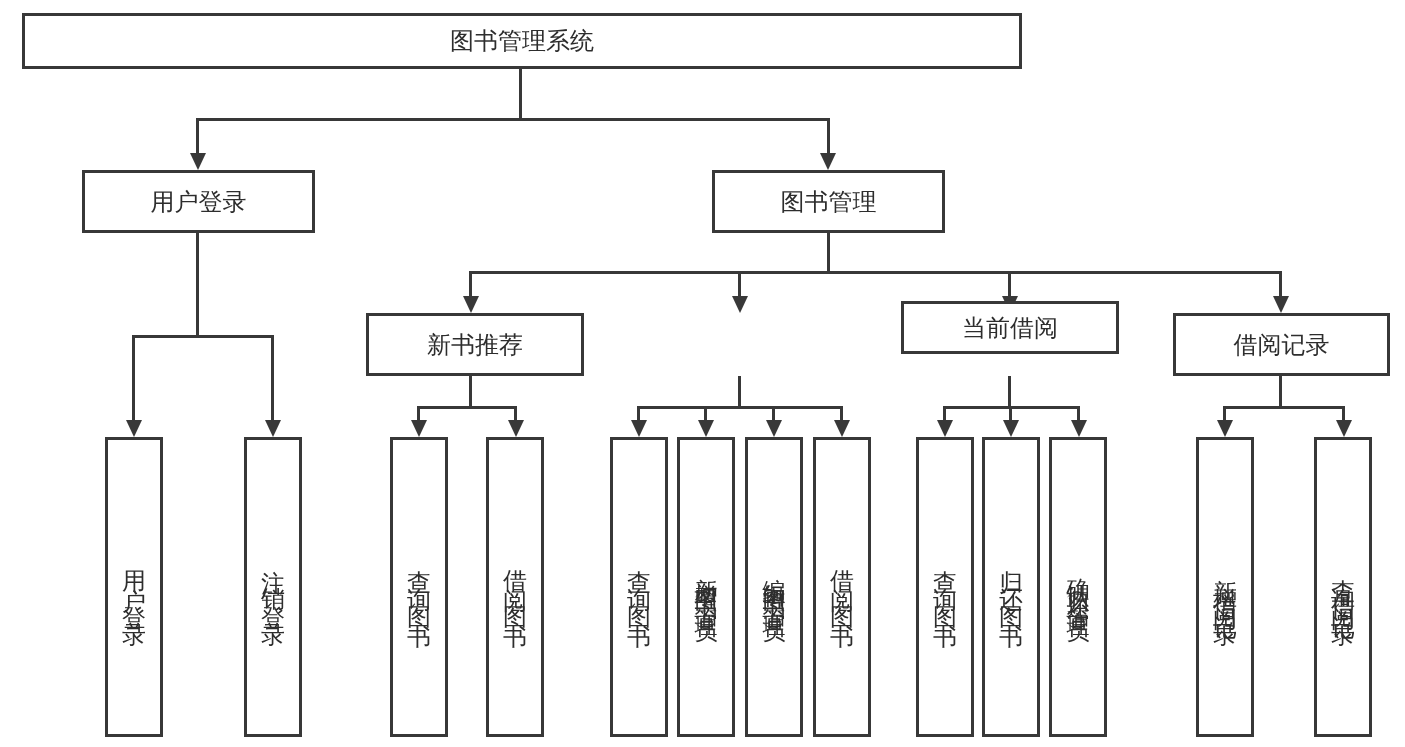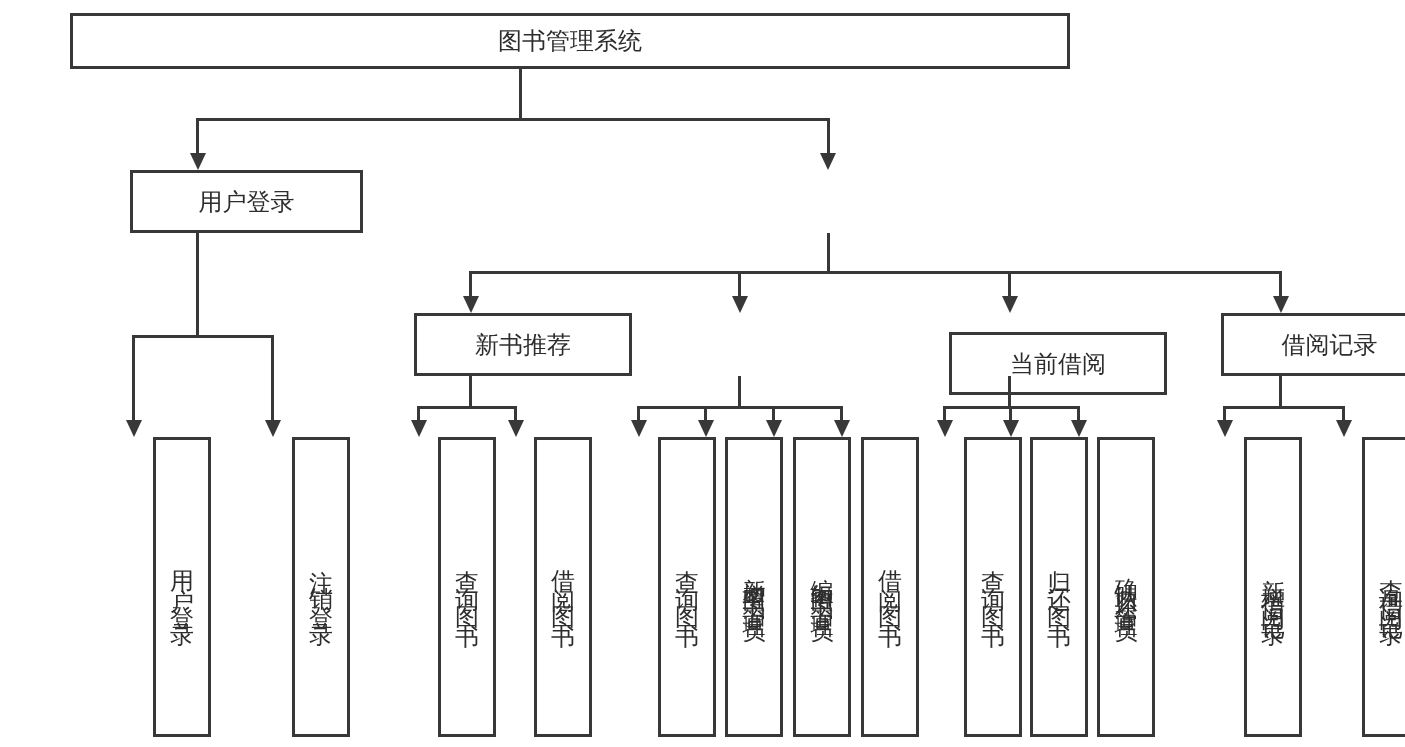--- a/index.html
+++ b/index.html
@@ -2,21 +2,21 @@
 <html><head>
 <meta charset="utf-8">
 <style>
   html,body{margin:0;padding:0;background:#fff;}
   .canvas{
     position:relative;width:1405px;height:747px;background:#fff;overflow:hidden;
     font-family:"DejaVu Sans","Liberation Sans",sans-serif;color:#2d2d2d;
   }
   .box{
     position:absolute;box-sizing:border-box;border:3px solid #383838;background:#fff;
-    display:flex;align-items:center;justify-content:center;font-size:24px;color:#2d2d2d;margin-left:48px;
+    display:flex;align-items:center;justify-content:center;font-size:24px;color:#2d2d2d;
   }
   .leaf span{
     writing-mode:vertical-rl;text-orientation:mixed;line-height:1;
     font-size:24px;letter-spacing:18px;white-space:nowrap;
   }
   .leaf.med span{font-size:24px;letter-spacing:9px;}
   .leaf.long span{font-size:23px;letter-spacing:6px;}
   .vline,.hline{position:absolute;background:#383838;}
   .vline{width:3px;}
   .hline{height:3px;}
@@ -42,20 +42,23 @@
   <div class="vline" style="left:519px;top:69px;height:49px;"></div>
   <div class="hline" style="left:197px;top:118px;width:633px;"></div>
   <div class="vline" style="left:196px;top:118px;height:38px;"></div>
   <div class="arrow" style="left:190px;top:153px;"></div>
   <div class="vline" style="left:827px;top:118px;height:38px;"></div>
   <div class="arrow" style="left:820px;top:153px;"></div>
 
   <div class="box" style="left:82px;top:170px;width:233px;height:63px;">
     <span>用户登录</span>
   </div>
+  <div class="box" style="left:712px;top:170px;width:233px;height:63px;">
+    <span>图书管理</span>
+  </div>
 
   <div class="vline" style="left:196px;top:233px;height:102px;"></div>
   <div class="hline" style="left:132px;top:335px;width:142px;"></div>
   <div class="vline" style="left:132px;top:335px;height:88px;"></div>
   <div class="arrow" style="left:126px;top:420px;"></div>
   <div class="vline" style="left:271px;top:335px;height:88px;"></div>
   <div class="arrow" style="left:265px;top:420px;"></div>
 
   <div class="vline" style="left:827px;top:233px;height:38px;"></div>
   <div class="hline" style="left:469px;top:271px;width:813px;"></div>
@@ -64,21 +67,21 @@
   <div class="vline" style="left:738px;top:271px;height:28px;"></div>
   <div class="arrow" style="left:732px;top:296px;"></div>
   <div class="vline" style="left:1008px;top:271px;height:28px;"></div>
   <div class="arrow" style="left:1002px;top:296px;"></div>
   <div class="vline" style="left:1279px;top:271px;height:28px;"></div>
   <div class="arrow" style="left:1273px;top:296px;"></div>
 
   <div class="box" style="left:366px;top:313px;width:218px;height:63px;">
     <span>新书推荐</span>
   </div>
-  <div class="box" style="left:901px;top:332px;width:218px;height:63px;">
+  <div class="box" style="left:901px;top:301px;width:218px;height:53px;">
     <span>当前借阅</span>
   </div>
   <div class="box" style="left:1173px;top:313px;width:217px;height:63px;">
     <span>借阅记录</span>
   </div>
 
   <div class="vline" style="left:469px;top:376px;height:30px;"></div>
   <div class="hline" style="left:417px;top:406px;width:100px;"></div>
   <div class="vline" style="left:417px;top:406px;height:18px;"></div>
   <div class="arrow" style="left:411px;top:420px;"></div>

